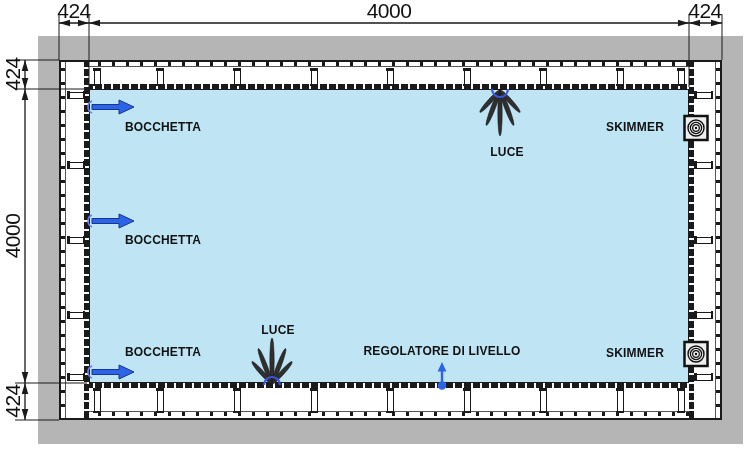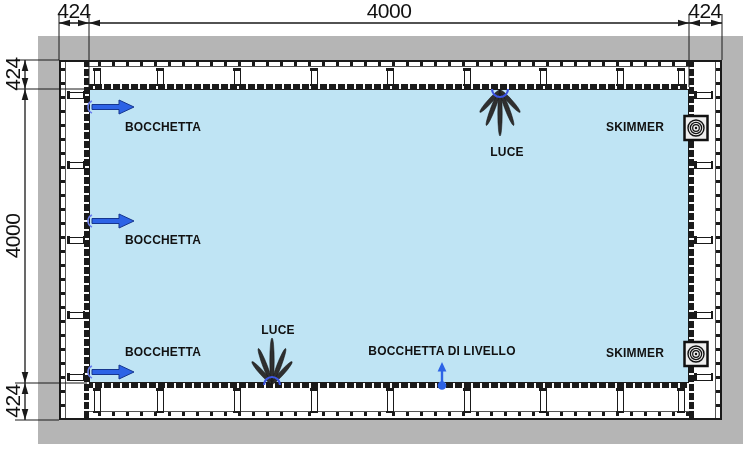--- a/index.html
+++ b/index.html
@@ -196,15 +196,15 @@
   <div class="dim-label rot" style="left:13px;top:236px">4000</div>
   <div class="dim-label rot" style="left:13px;top:401px">424</div>
 
   <div class="lbl" style="left:163px;top:127px">BOCCHETTA</div>
   <div class="lbl" style="left:163px;top:240px">BOCCHETTA</div>
   <div class="lbl" style="left:163px;top:352px">BOCCHETTA</div>
   <div class="lbl" style="left:507px;top:152px">LUCE</div>
   <div class="lbl" style="left:278px;top:330px">LUCE</div>
   <div class="lbl" style="left:635px;top:127px">SKIMMER</div>
   <div class="lbl" style="left:635px;top:353px">SKIMMER</div>
-  <div class="lbl" style="left:442px;top:351px">BOCCHETTA DI LIVELLO</div>
+  <div class="lbl" style="left:442px;top:351px">REGOLATORE DI LIVELLO</div>
 
 </div>
 
 </body></html>

